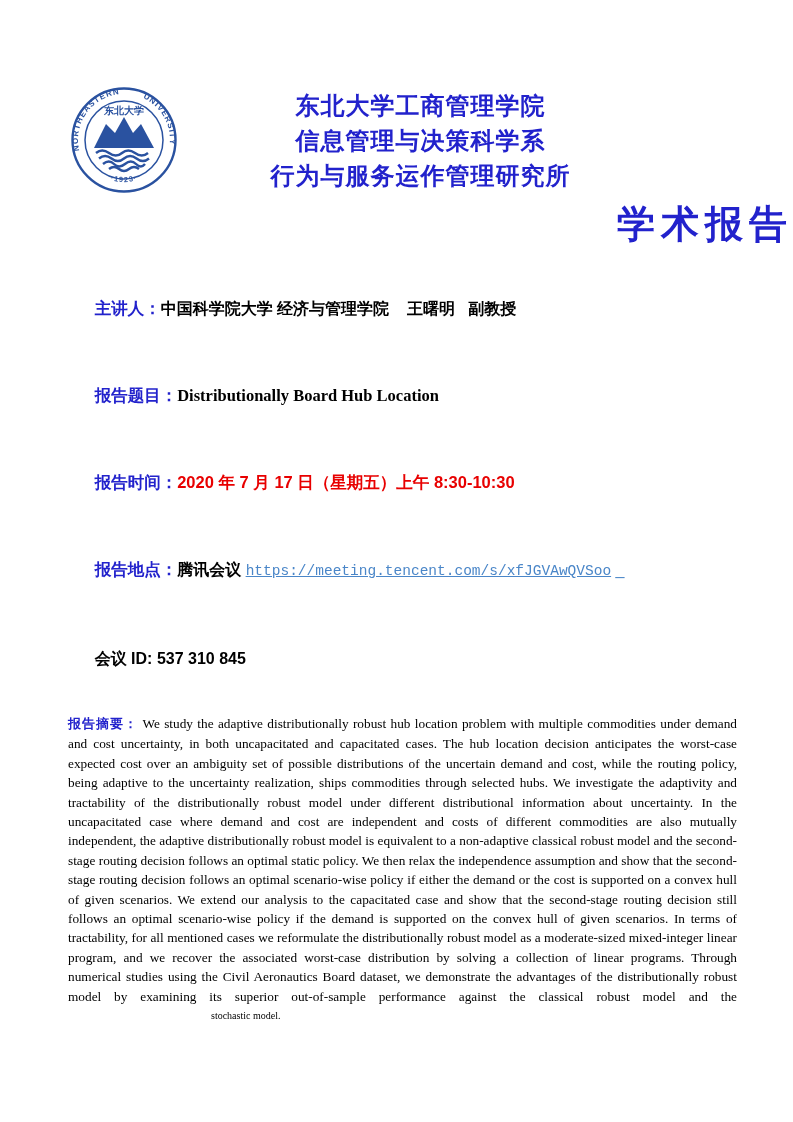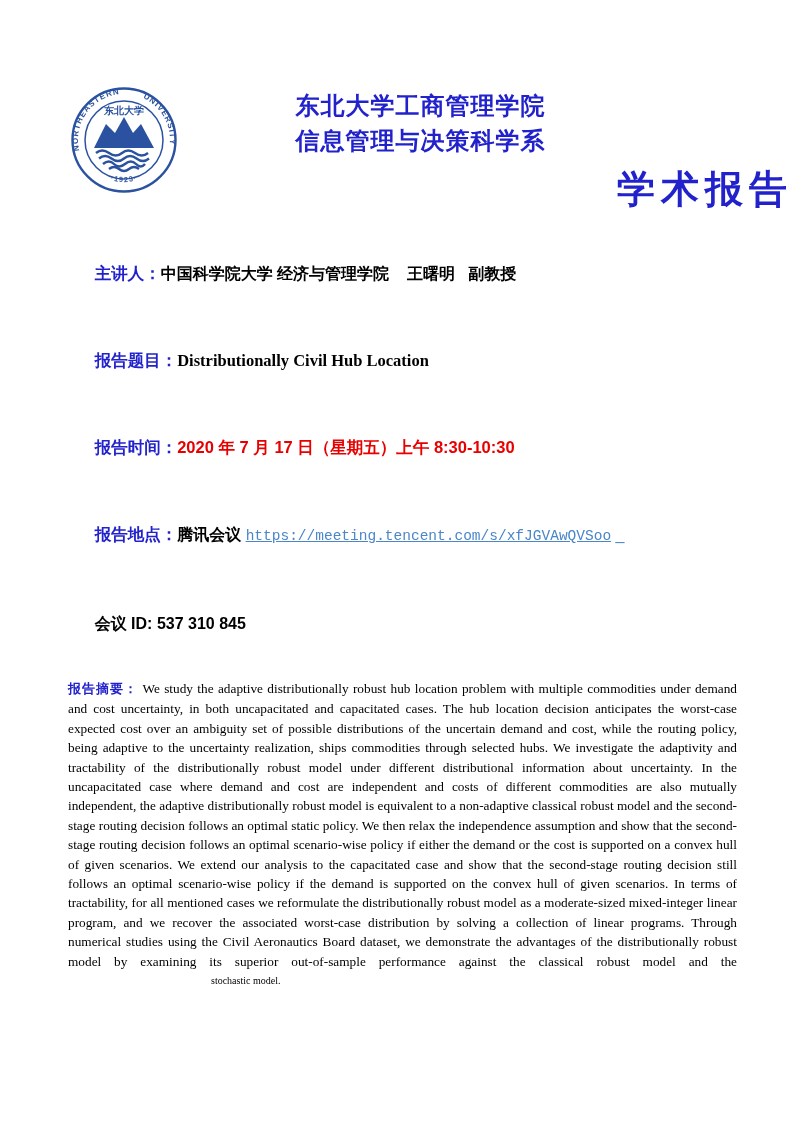--- a/index.html
+++ b/index.html
@@ -96,29 +96,30 @@
         <path d="M29,72.5 q6,-5 12.5,0 t12.5,0 t12.5,0 t12.5,0"></path>
         <path d="M33,78 q6,-5 11,0 t11,0 t11,0 t9,0"></path>
         <path d="M39,83 q5,-4 10,0 t10,0 t10,0"></path>
       </g>
     </svg>
   </div>
 
   <div class="dept-block">
     <div class="dept-line">东北大学工商管理学院</div>
     <div class="dept-line">信息管理与决策科学系</div>
+    <div class="dept-line">行为与服务运作管理研究所</div>
     <div class="page-title">学术报告</div>
   </div>
 
   <div class="info-block">
     <div class="info-line">
       <span class="lbl-blue">主讲人：</span><span class="val">中国科学院大学 经济与管理学院    王曙明   副教授</span>
     </div>
     <div class="info-line">
-      <span class="lbl-blue">报告题目：</span><span class="val val-en">Distributionally Civil Hub Location</span>
+      <span class="lbl-blue">报告题目：</span><span class="val val-en">Distributionally Board Hub Location</span>
     </div>
     <div class="info-line">
       <span class="lbl-blue">报告时间：</span><span class="val-red">2020 年 7 月 17 日（星期五）上午 8:30-10:30</span>
     </div>
     <div class="info-line">
       <span class="lbl-blue">报告地点：</span><span class="val">腾讯会议 </span><a class="meeting-link" href="#" title="https://meeting.tencent.com/s/xfJGVAwQVSoo">https://meeting.tencent.com/s/xfJGVAwQVSoo</a><span class="link-underscore"> _</span>
     </div>
     <div class="info-line">
       <span class="lbl-black">会议 ID: </span><span class="val">537 310 845</span>
     </div>

